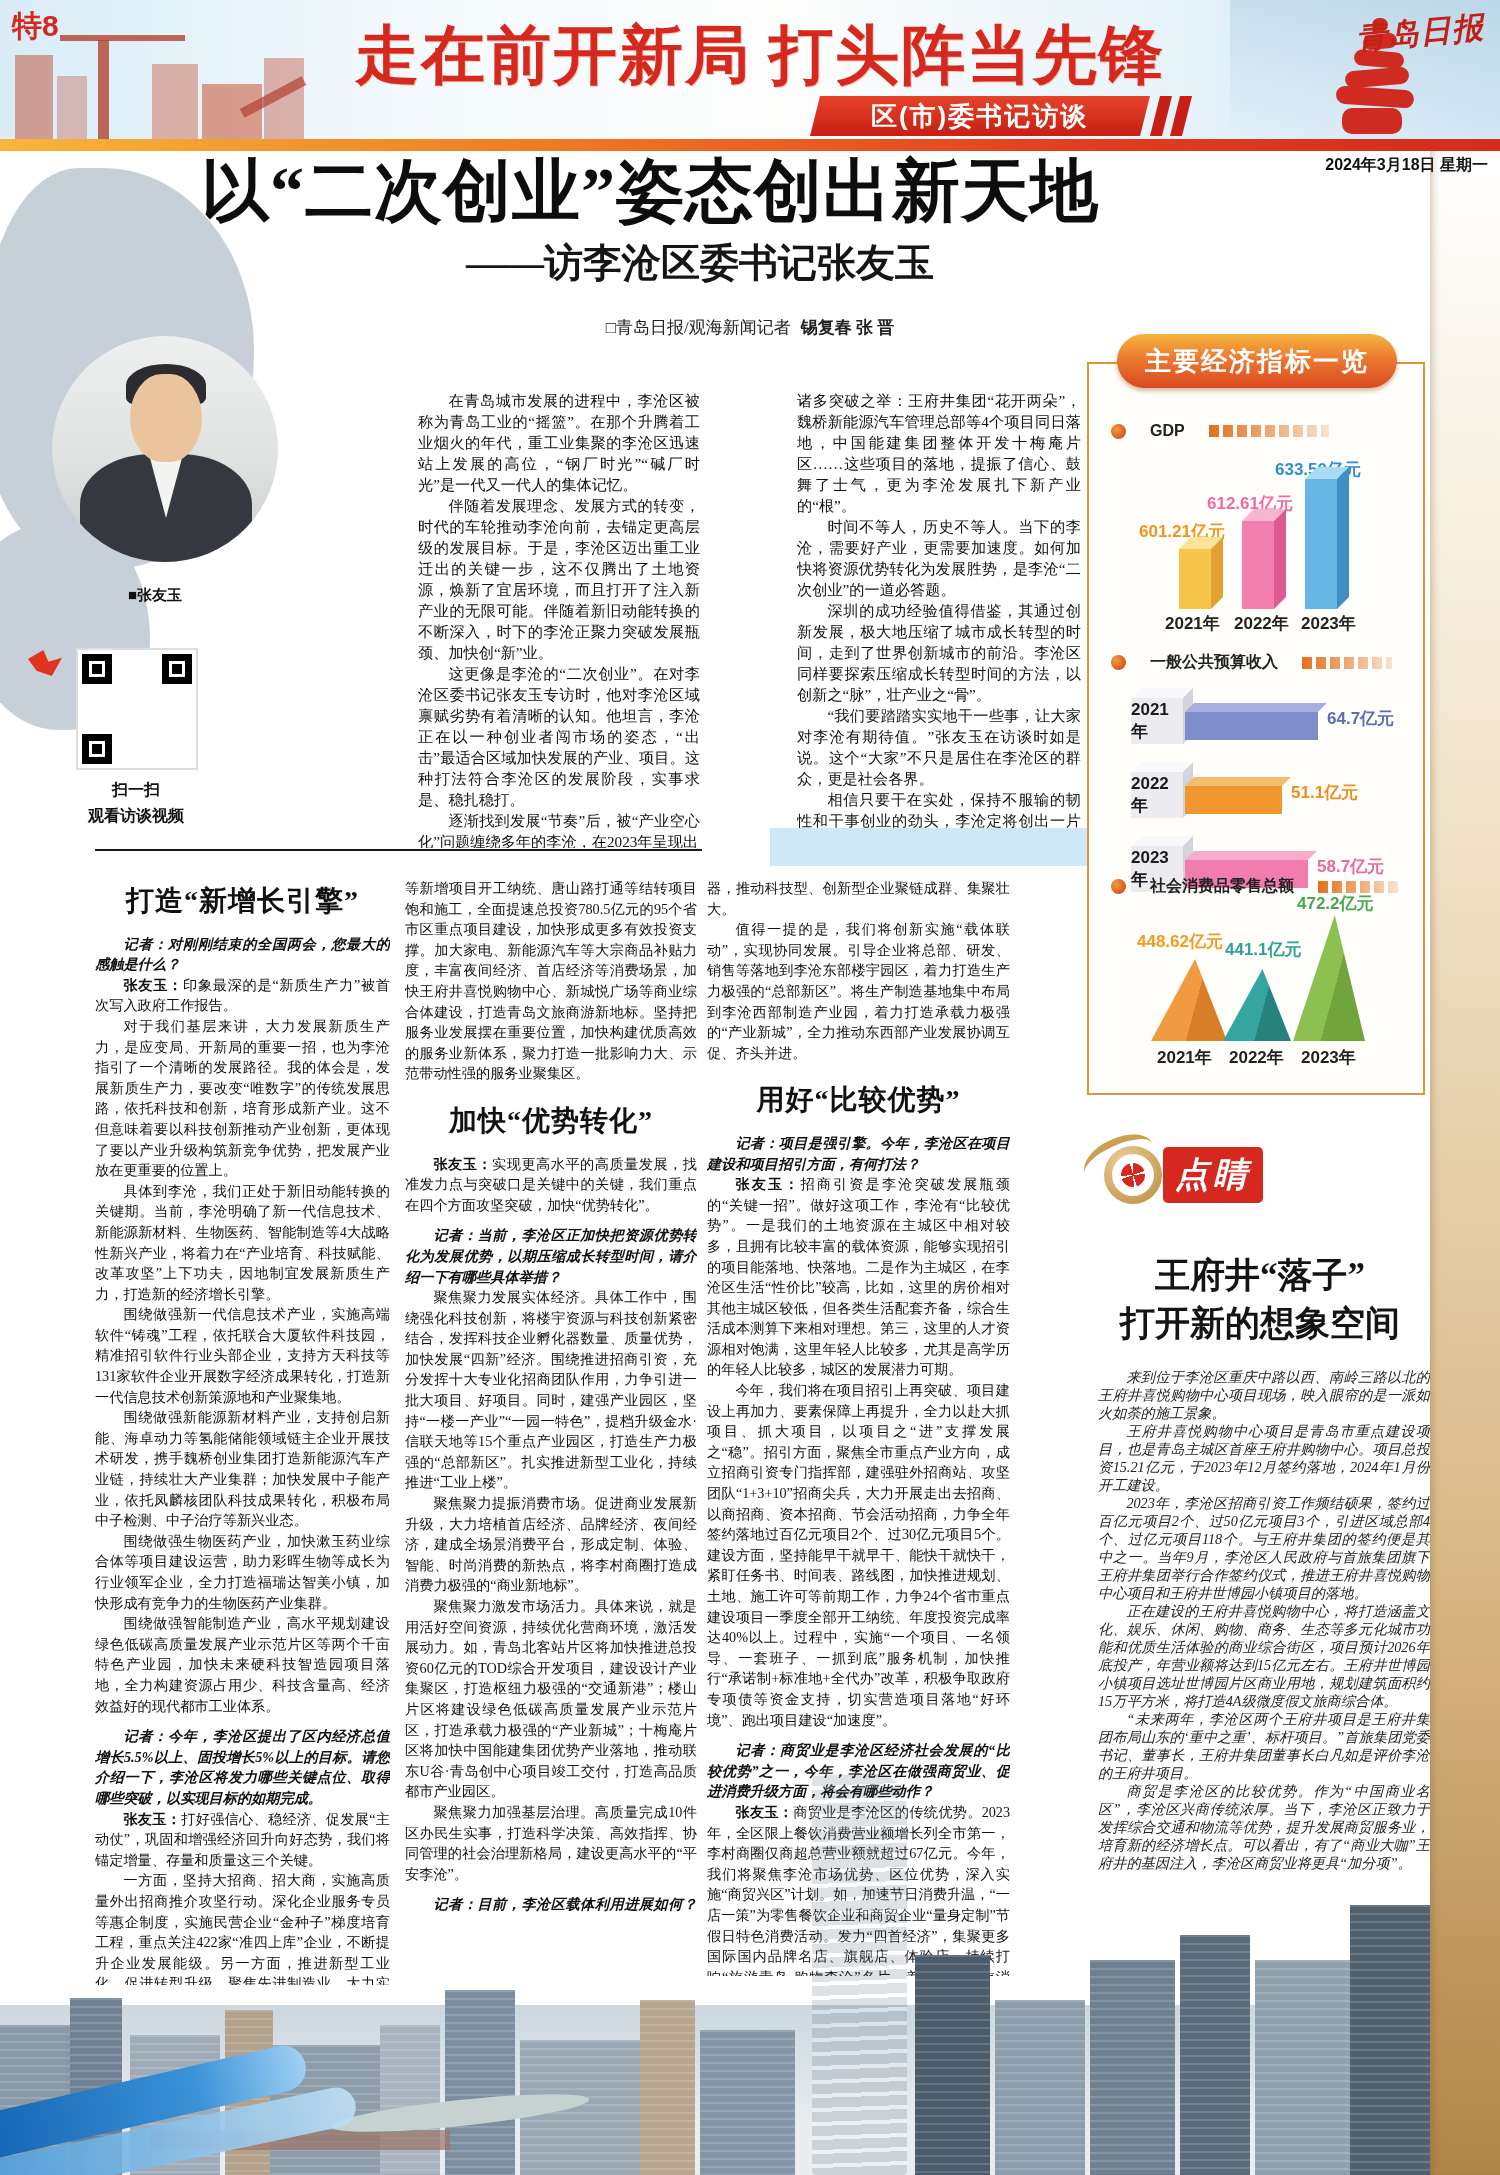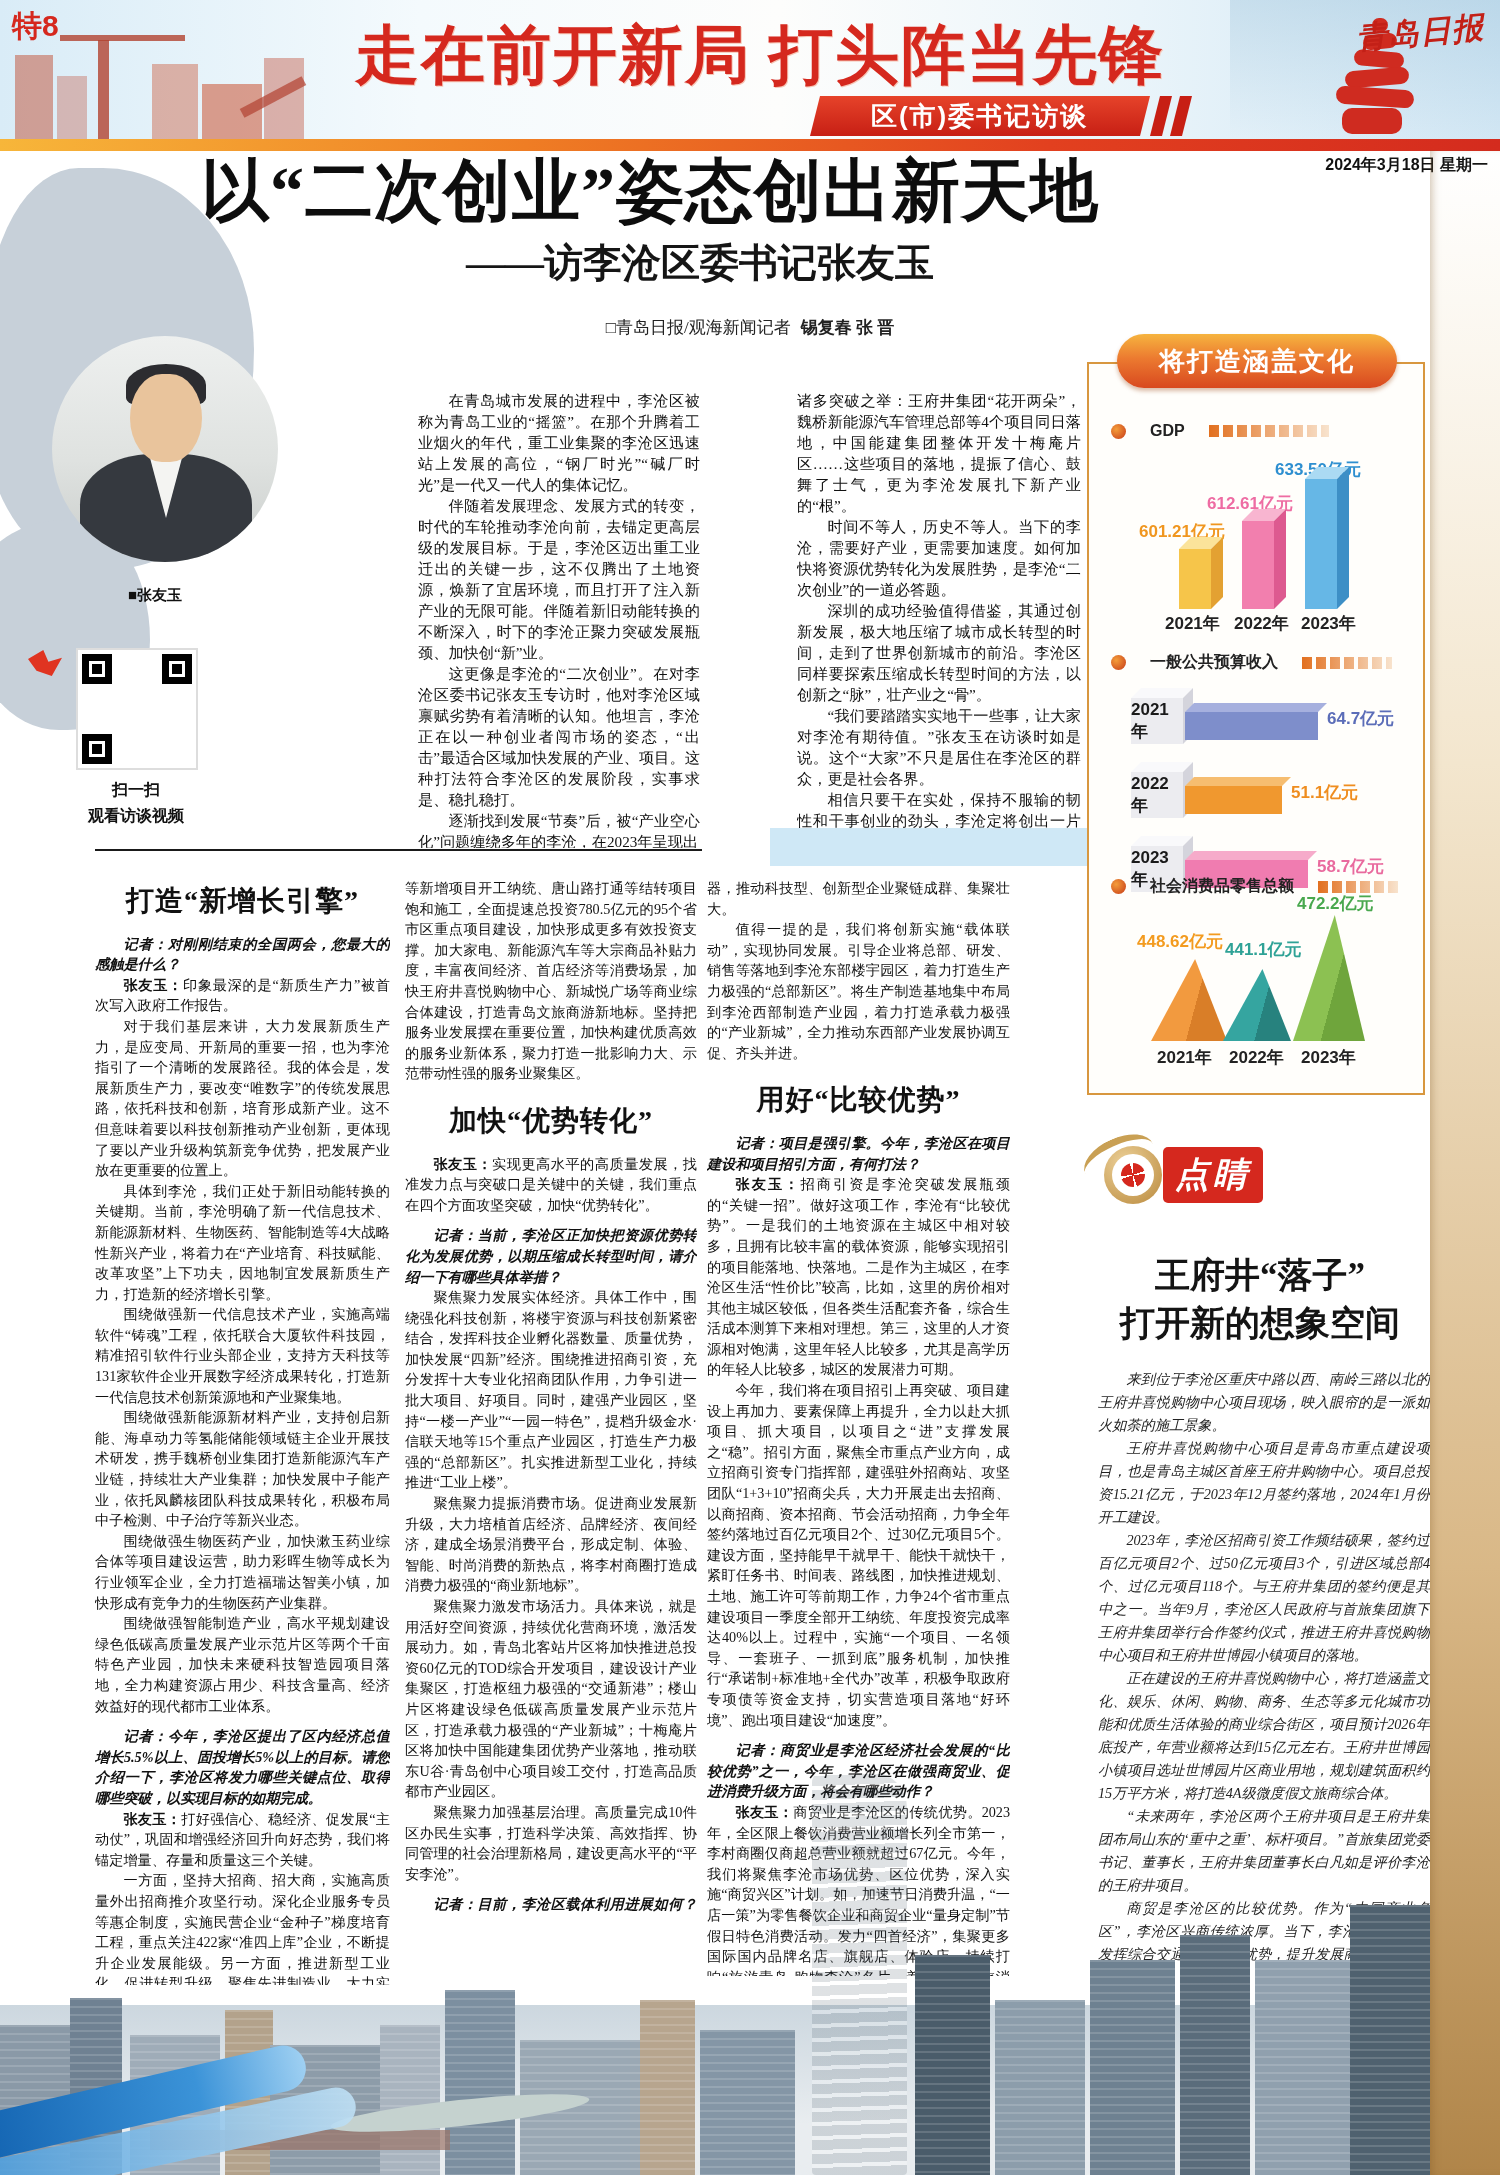--- a/index.html
+++ b/index.html
@@ -142,21 +142,21 @@
   .spot-icon::after{content:"";position:absolute;inset:17px;border-radius:50%;
     background:conic-gradient(#d5281e 0 70deg,#fff 70deg 85deg,#d5281e 85deg 160deg,#fff 160deg 175deg,#d5281e 175deg 250deg,#fff 250deg 265deg,#d5281e 265deg 345deg,#fff 345deg 360deg);}
   .spot-wing{position:absolute;left:1082px;top:1138px;width:74px;height:34px;border-radius:50%;
     border-top:7px solid #c9a054;transform:rotate(-24deg);}
   .spot-badge{position:absolute;left:1163px;top:1147px;width:100px;height:56px;background:#d5281e;border-radius:5px;
     display:flex;align-items:center;justify-content:center;color:#fff;font-size:34px;font-weight:900;
     letter-spacing:4px;font-style:italic;}
   .spot-title{position:absolute;left:1090px;top:1252px;width:340px;margin:0;text-align:center;
     font-size:35px;font-weight:900;line-height:1.38;color:#141414;}
   .spot-body{position:absolute;left:1098px;top:1368px;width:332px;height:600px;overflow:hidden;
-    font-size:14.2px;line-height:23px;text-align:justify;color:#222;font-style:italic;}
+    font-size:14.2px;line-height:18px;text-align:justify;color:#222;font-style:italic;}
   .spot-body p{margin:0;text-indent:2em;}
   
   .photo{position:absolute;left:0;top:2005px;width:1500px;height:170px;
     background:linear-gradient(180deg,#ccd7df,#e9edf0 70%);}
   .photo .b,.bld{position:absolute;background-image:repeating-linear-gradient(rgba(255,255,255,.15) 0 2px,transparent 2px 8px);}
   .tower{position:absolute;left:812px;top:1772px;width:95px;height:403px;border-radius:10px 36px 4px 4px;
     background:linear-gradient(100deg,#5f7386,#8fa3b2 70%);
     background-image:repeating-linear-gradient(178deg,rgba(255,255,255,.22) 0 4px,rgba(40,60,75,.15) 4px 14px);}
   .swoosh1{position:absolute;left:-60px;top:2082px;width:370px;height:46px;border-radius:24px;
     background:linear-gradient(90deg,#0d5cab,#3b93d8 70%,#9fd0f2);transform:rotate(-13deg);}
@@ -337,21 +337,21 @@
         <i></i>
       </div>
     <div class="tri" style="left:204px;bottom:52px;width:72px;height:126px;--c1:#8cc152;--c2:#6fa53c;">
         <i></i>
       </div>
     <div class="ty" style="left:68px;bottom:24px;">2021年</div>
     <div class="ty" style="left:140px;bottom:24px;">2022年</div>
     <div class="ty" style="left:212px;bottom:24px;">2023年</div>
   </div>
   <div class="ribbon">
-      <span>将打造涵盖文化</span>
+      <span>主要经济指标一览</span>
     </div>
 
   <div class="spot-wing"></div>
   <div class="spot-icon"></div>
   <div class="spot-badge">点睛</div>
   <h4 class="spot-title">
     <span>王府井“落子”</span><br><span>打开新的想象空间</span>
   </h4>
   <div class="spot-body">
       <p class="sp">来到位于李沧区重庆中路以西、南岭三路以北的王府井喜悦购物中心项目现场，映入眼帘的是一派如火如荼的施工景象。</p>

